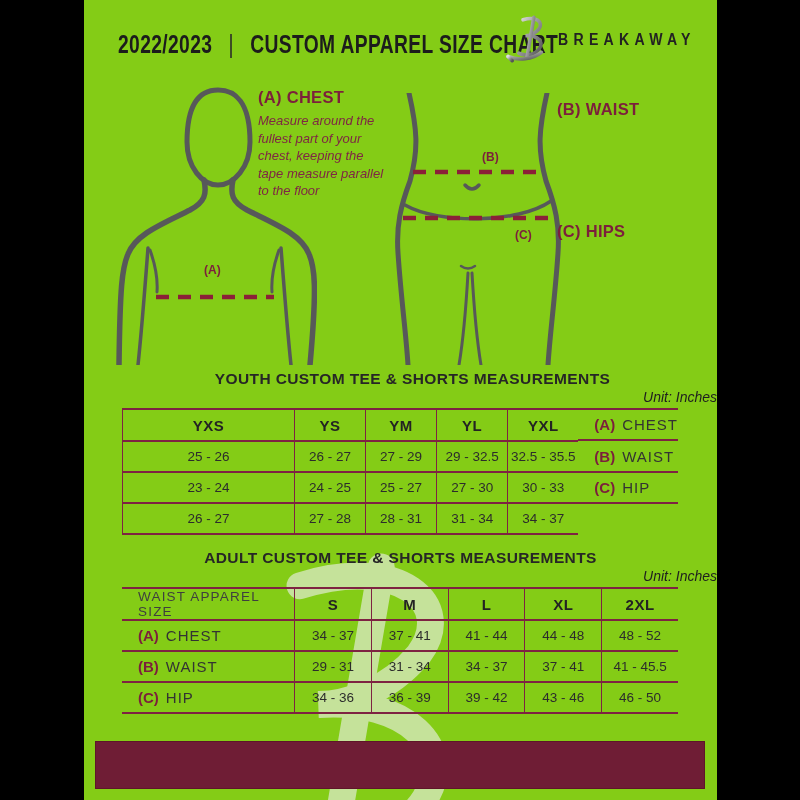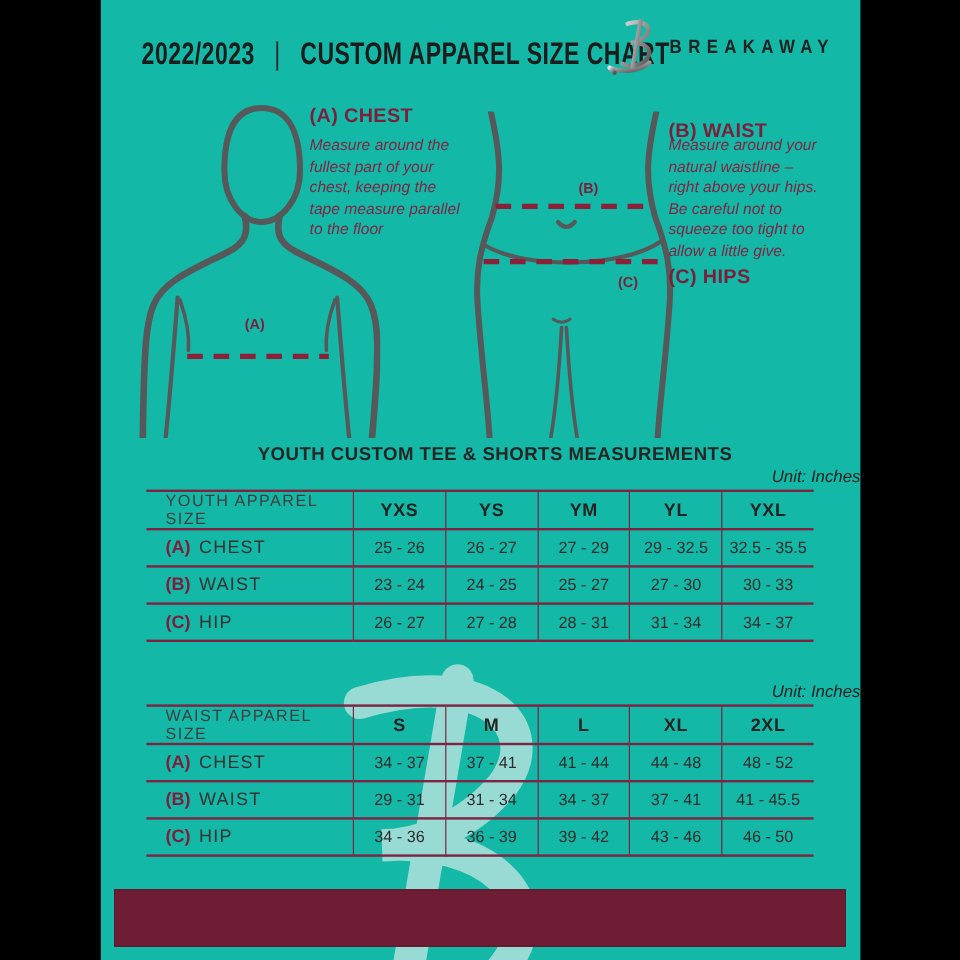--- a/index.html
+++ b/index.html
@@ -1,18 +1,18 @@
 <!DOCTYPE html>
 <html><head>
 <meta charset="utf-8">
 <style>
   html,body{margin:0;padding:0;background:#cfcfd1;}
   #screen{
     position:relative;width:800px;height:800px;overflow:hidden;
-    background:#14b8a6;
+    background:#84cc16;
     font-family:"Liberation Sans",sans-serif;
     -webkit-font-smoothing:antialiased;
   }
   .sidebar-black{position:absolute;top:0;height:800px;background:#000;z-index:5;}
   .sidebar-black.left{left:0;width:84px;}
   .sidebar-black.right{left:717px;width:83px;}
 
   
   .hdr-title{
     position:absolute;left:118px;top:26px;height:36px;display:flex;align-items:center;
@@ -154,37 +154,30 @@
   <span class="marker mk-b">(B)</span>
   <span class="marker mk-c">(C)</span>
 
   <div class="guide-head gh-chest">(A) CHEST</div>
   <div class="guide-para gp-chest">Measure around the
 fullest part of your
 chest, keeping the
 tape measure parallel
 to the floor</div>
   <div class="guide-head gh-waist">(B) WAIST</div>
-  <div class="guide-para gp-waist">Measure around your
-natural waistline –
-right above your hips.
-Be careful not to
-squeeze too tight to
-allow a little give.</div>
   <div class="guide-head gh-hips">(C) HIPS</div>
 
   <svg class="watermark" viewBox="0 0 60 60">
     <use href="#brandmark" stroke="#f1f1f3" stroke-width="4.3"></use>
   </svg>
 
   <div class="sec-title yt-title">YOUTH CUSTOM TEE &amp; SHORTS MEASUREMENTS</div>
   <div class="sec-unit yt-unit">Unit: Inches</div>
 
   <div class="size-table youth">
-    <div class="cell hrow lbl-header">YOUTH APPAREL SIZE</div>
     <div class="cell hrow size-h vb">YXS</div>
     <div class="cell hrow size-h vb">YS</div>
     <div class="cell hrow size-h vb">YM</div>
     <div class="cell hrow size-h vb">YL</div>
     <div class="cell hrow size-h vb">YXL</div>
 
     <div class="cell row-label">
       <span class="pfx">(A)</span>
       <span>CHEST</span>
     </div>
@@ -208,20 +201,21 @@
       <span class="pfx">(C)</span>
       <span>HIP</span>
     </div>
     <div class="cell vb">26 - 27</div>
     <div class="cell vb">27 - 28</div>
     <div class="cell vb">28 - 31</div>
     <div class="cell vb">31 - 34</div>
     <div class="cell vb">34 - 37</div>
   </div>
 
+  <div class="sec-title ad-title">ADULT CUSTOM TEE &amp; SHORTS MEASUREMENTS</div>
   <div class="sec-unit ad-unit">Unit: Inches</div>
 
   <div class="size-table adult">
     <div class="cell hrow lbl-header">WAIST APPAREL SIZE</div>
     <div class="cell hrow size-h vb">S</div>
     <div class="cell hrow size-h vb">M</div>
     <div class="cell hrow size-h vb">L</div>
     <div class="cell hrow size-h vb">XL</div>
     <div class="cell hrow size-h vb">2XL</div>
 

